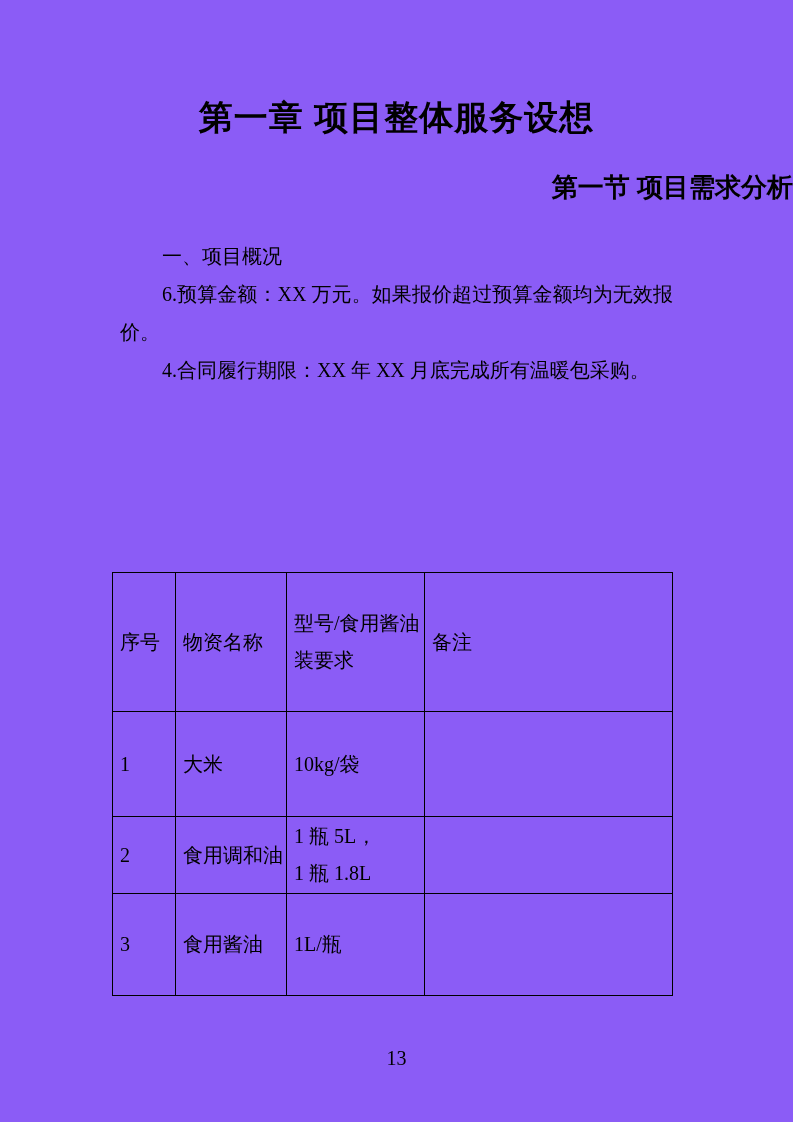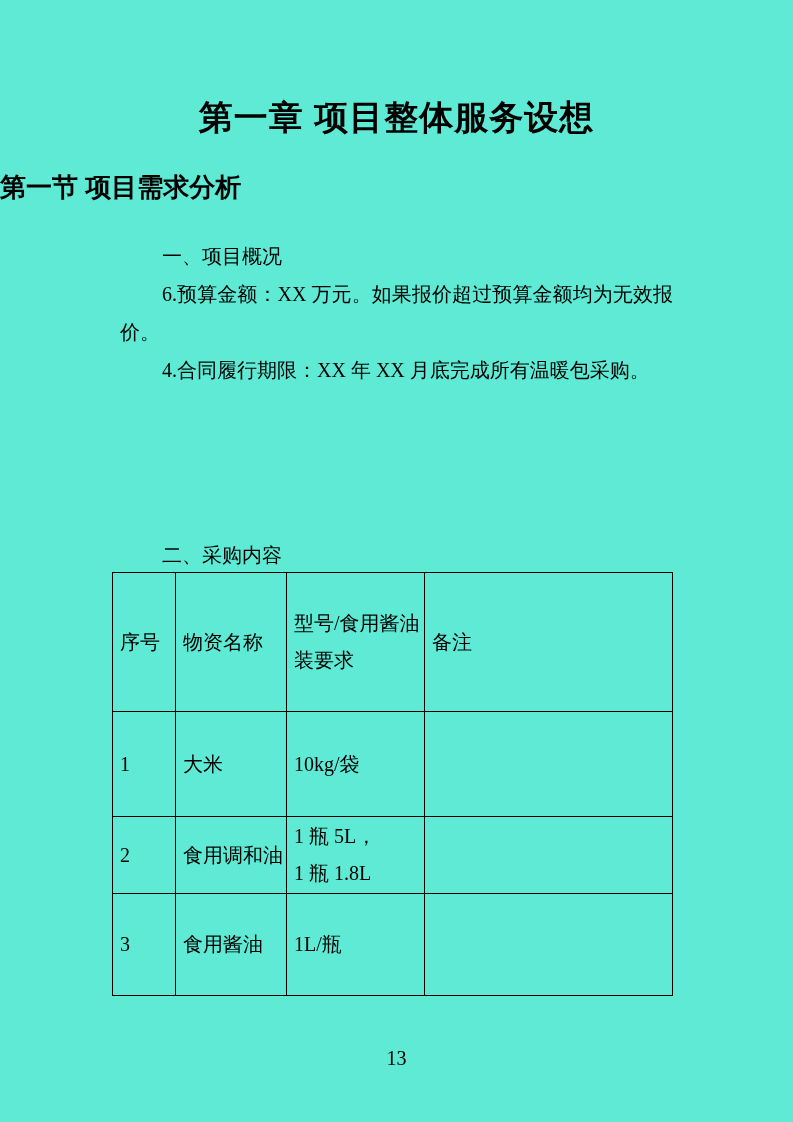--- a/index.html
+++ b/index.html
@@ -7,33 +7,33 @@
   body {
     width: 793px; height: 1122px;
     position: relative;
     font-family: "Liberation Serif", "DejaVu Serif", serif;
     color: #000;
     overflow: hidden;
   }
   .page {
     position: absolute; left: 0; top: 0;
     width: 793px; height: 1122px;
-    background: #5eead4;
+    background: #8b5cf6;
   }
   .chapter-title {
     position: absolute; left: 0; right: 0; top: 97px;
     text-align: center;
     font-family: "Liberation Sans", "DejaVu Sans", sans-serif;
     font-weight: 700;
     font-size: 34px; line-height: 40px;
     letter-spacing: 1px;
   }
   .section-title {
     position: absolute; left: 0; right: 0; top: 171px;
-    text-align: left;
+    text-align: right;
     font-family: "Liberation Sans", "DejaVu Sans", sans-serif;
     font-weight: 700;
     font-size: 26px; line-height: 32px;
   }
   .body-block {
     position: absolute; left: 120px; width: 553px; top: 237px;
   }
   .body-block p, .sub-heading {
     font-size: 20px; line-height: 38px;
     text-indent: 42px;
@@ -80,21 +80,20 @@
   <h1 class="chapter-title">第一章 项目整体服务设想</h1>
 
   <h2 class="section-title">第一节 项目需求分析</h2>
 
   <div class="body-block">
     <p>一、项目概况</p>
     <p>6.预算金额：XX 万元。如果报价超过预算金额均为无效报价。</p>
     <p>4.合同履行期限：XX 年 XX 月底完成所有温暖包采购。</p>
   </div>
 
-  <p class="sub-heading">二、采购内容</p>
 
   <table class="procurement">
     <colgroup>
       <col class="c1">
         <col class="c2">
         <col class="c3">
         <col class="c4">
     </colgroup>
     <tbody>
       <tr class="r-head">

